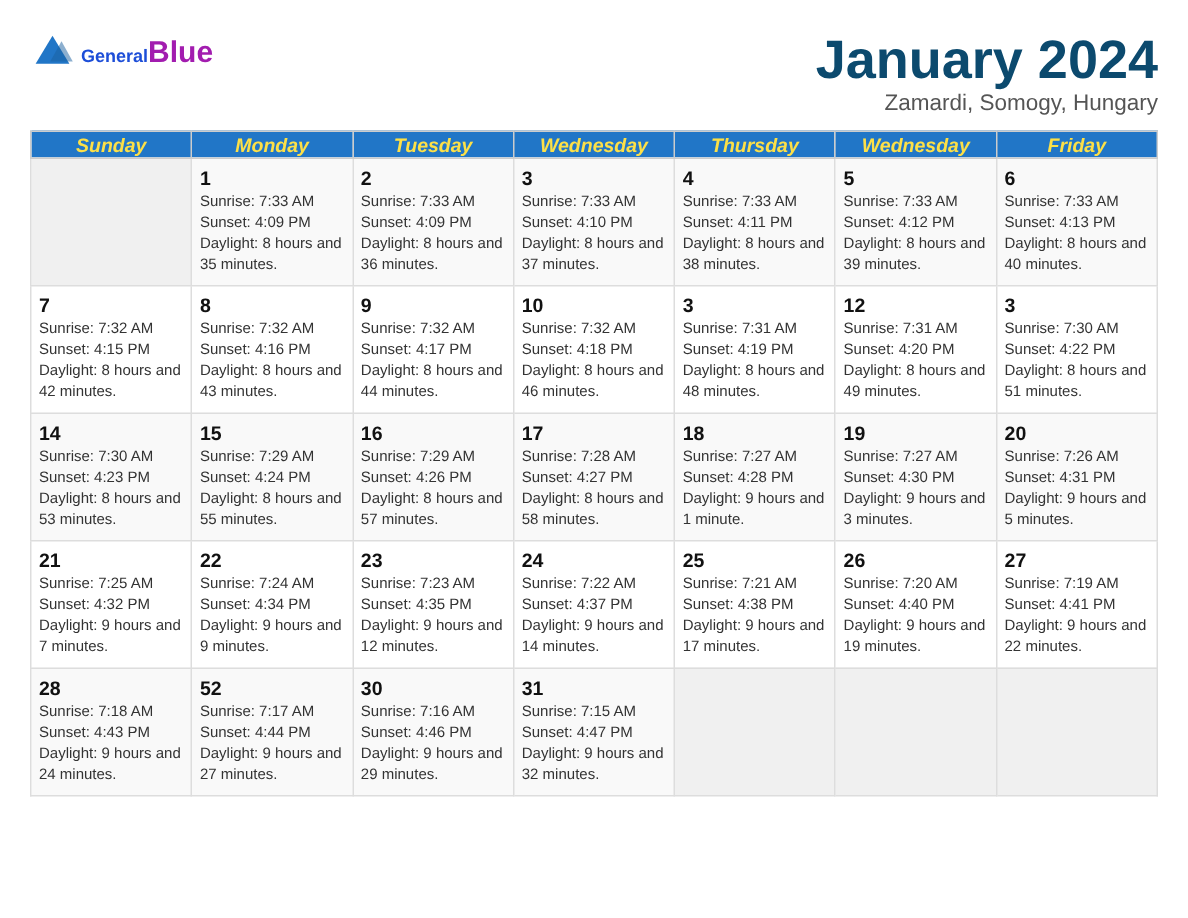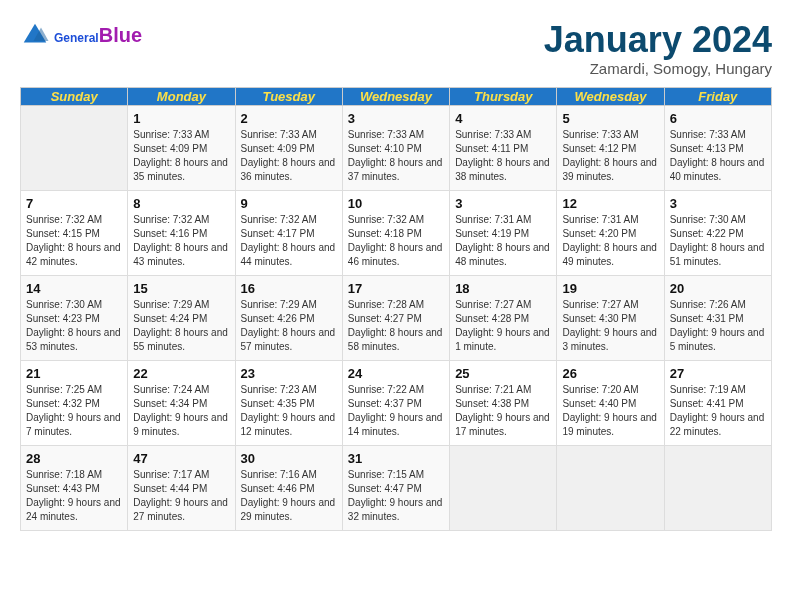--- a/index.html
+++ b/index.html
@@ -242,21 +242,21 @@
           <span class="day-num">27</span>
           <div class="day-info">Sunrise: 7:19 AM<br>Sunset: 4:41 PM<br>Daylight: 9 hours and 22 minutes.</div>
         </td>
       </tr>
       <tr>
         <td>
           <span class="day-num">28</span>
           <div class="day-info">Sunrise: 7:18 AM<br>Sunset: 4:43 PM<br>Daylight: 9 hours and 24 minutes.</div>
         </td>
         <td>
-          <span class="day-num">47</span>
+          <span class="day-num">52</span>
           <div class="day-info">Sunrise: 7:17 AM<br>Sunset: 4:44 PM<br>Daylight: 9 hours and 27 minutes.</div>
         </td>
         <td>
           <span class="day-num">30</span>
           <div class="day-info">Sunrise: 7:16 AM<br>Sunset: 4:46 PM<br>Daylight: 9 hours and 29 minutes.</div>
         </td>
         <td>
           <span class="day-num">31</span>
           <div class="day-info">Sunrise: 7:15 AM<br>Sunset: 4:47 PM<br>Daylight: 9 hours and 32 minutes.</div>
         </td>

